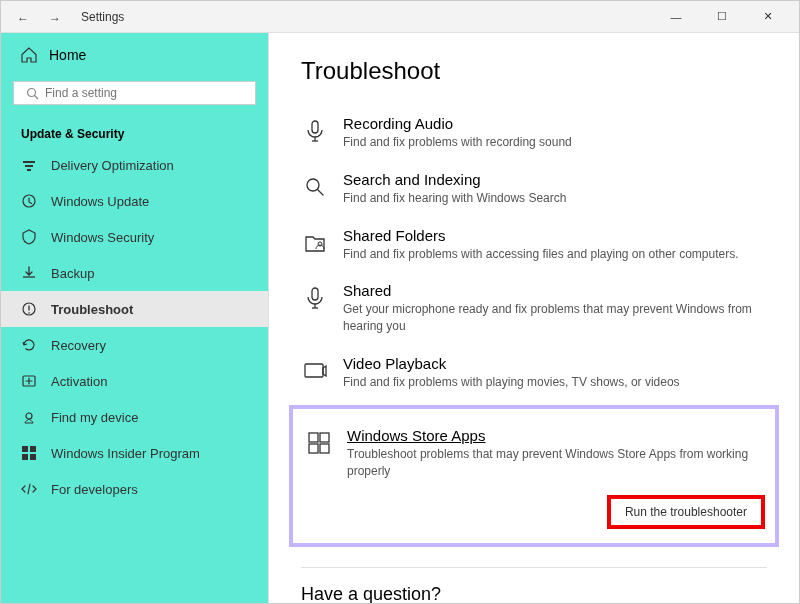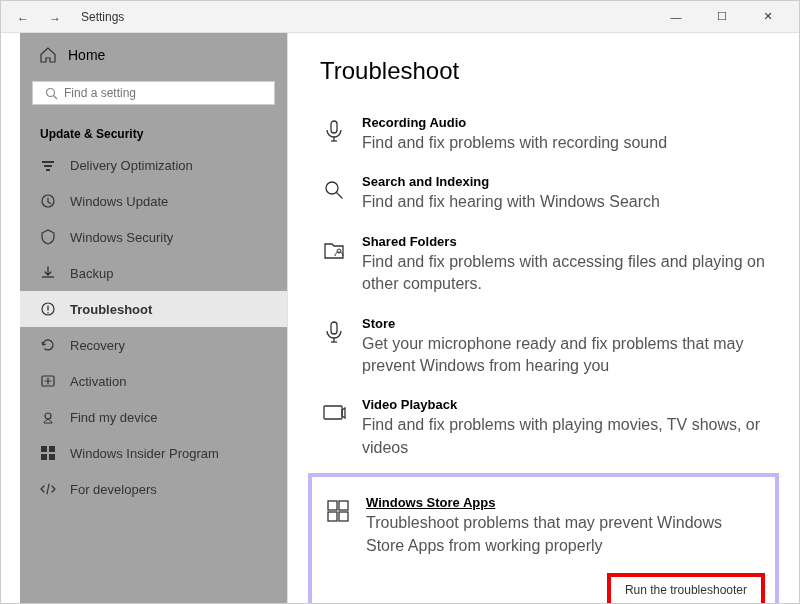--- a/index.html
+++ b/index.html
@@ -69,27 +69,26 @@
       color: #333;
     }
     .content-area {
       display: flex;
       flex: 1;
       overflow: hidden;
     }
     
     .sidebar {
       width: 268px;
-      background: #a3a3a3;
+      background: #5eead4;
       border-right: 1px solid #e0e0e0;
       display: flex;
       flex-direction: column;
       flex-shrink: 0;
       overflow-y: auto;
-      margin-left: 19px;
     }
     .sidebar-home {
       display: flex;
       align-items: center;
       padding: 14px 20px;
       cursor: pointer;
       gap: 12px;
       font-size: 14px;
       font-weight: 400;
     }
@@ -162,31 +161,31 @@
       width: 28px;
       height: 28px;
       flex-shrink: 0;
       display: flex;
       align-items: center;
       justify-content: center;
       margin-top: 2px;
     }
     .item-text { flex: 1; }
     .item-title {
-      font-size: 13px;
-      font-weight: 700;
+      font-size: 15px;
+      font-weight: 400;
       color: #000;
       margin-bottom: 2px;
     }
     .item-title.highlighted-title {
       text-decoration: underline;
       color: #000;
     }
     .item-desc {
-      font-size: 16px;
+      font-size: 12px;
       color: #555;
       line-height: 1.4;
     }
     .have-a-question {
       margin-top: 20px;
       padding-top: 16px;
       border-top: 1px solid #e0e0e0;
     }
     .question-title {
       font-size: 18px;
@@ -416,21 +415,21 @@
       <div class="troubleshoot-item">
         <div class="item-icon">
           <svg width="24" height="24" viewBox="0 0 24 24">
             <rect x="9" y="2" width="6" height="12" rx="3" stroke="#333" stroke-width="1.3" fill="none"></rect>
             <path d="M5 11c0 3.9 3.1 7 7 7s7-3.1 7-7" stroke="#333" stroke-width="1.3" fill="none"></path>
             <line x1="12" y1="18" x2="12" y2="22" stroke="#333" stroke-width="1.3"></line>
             <line x1="9" y1="22" x2="15" y2="22" stroke="#333" stroke-width="1.3"></line>
           </svg>
         </div>
         <div class="item-text">
-          <div class="item-title">Store</div>
+          <div class="item-title">Shared</div>
           <div class="item-desc">Get your microphone ready and fix problems that may prevent Windows from hearing you</div>
         </div>
       </div>
 
       <div class="troubleshoot-item">
         <div class="item-icon">
           <svg width="24" height="24" viewBox="0 0 24 24">
             <rect x="2" y="5" width="18" height="13" rx="1" stroke="#333" stroke-width="1.3" fill="none"></rect>
             <path d="M20 9l3-2v10l-3-2V9z" stroke="#333" stroke-width="1.3" fill="none"></path>
           </svg>

